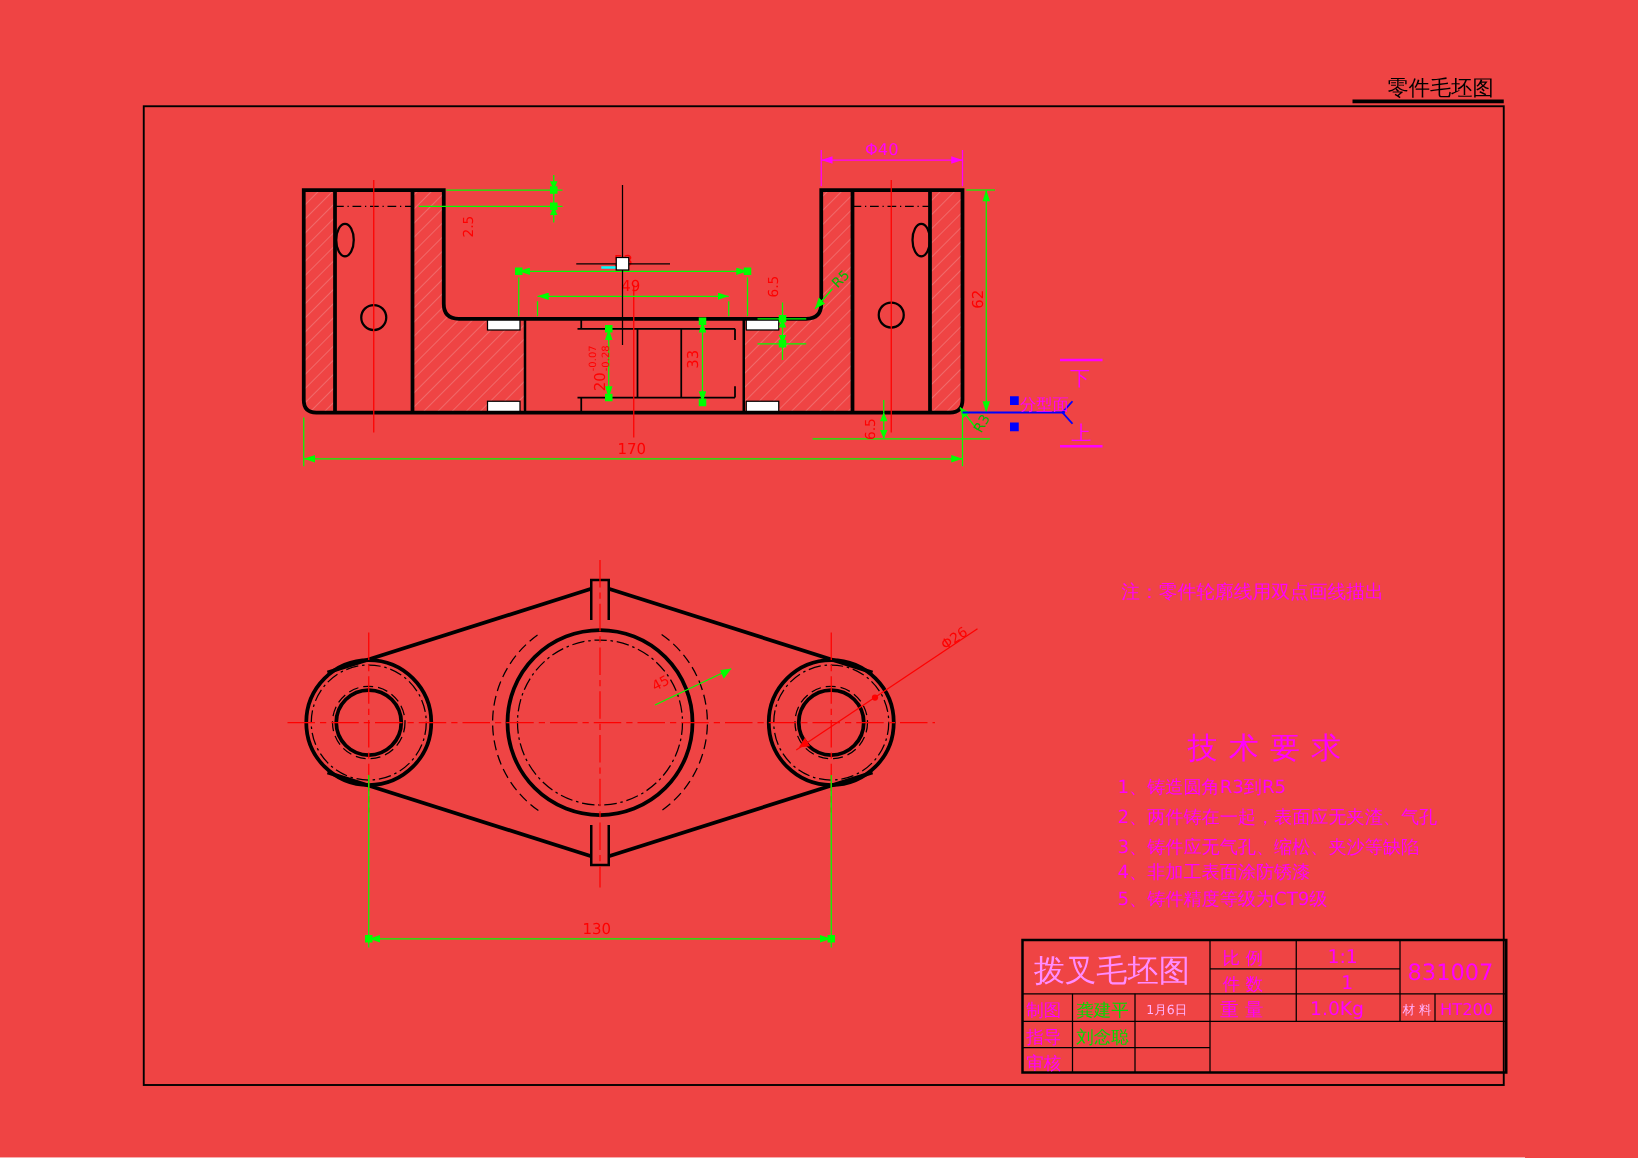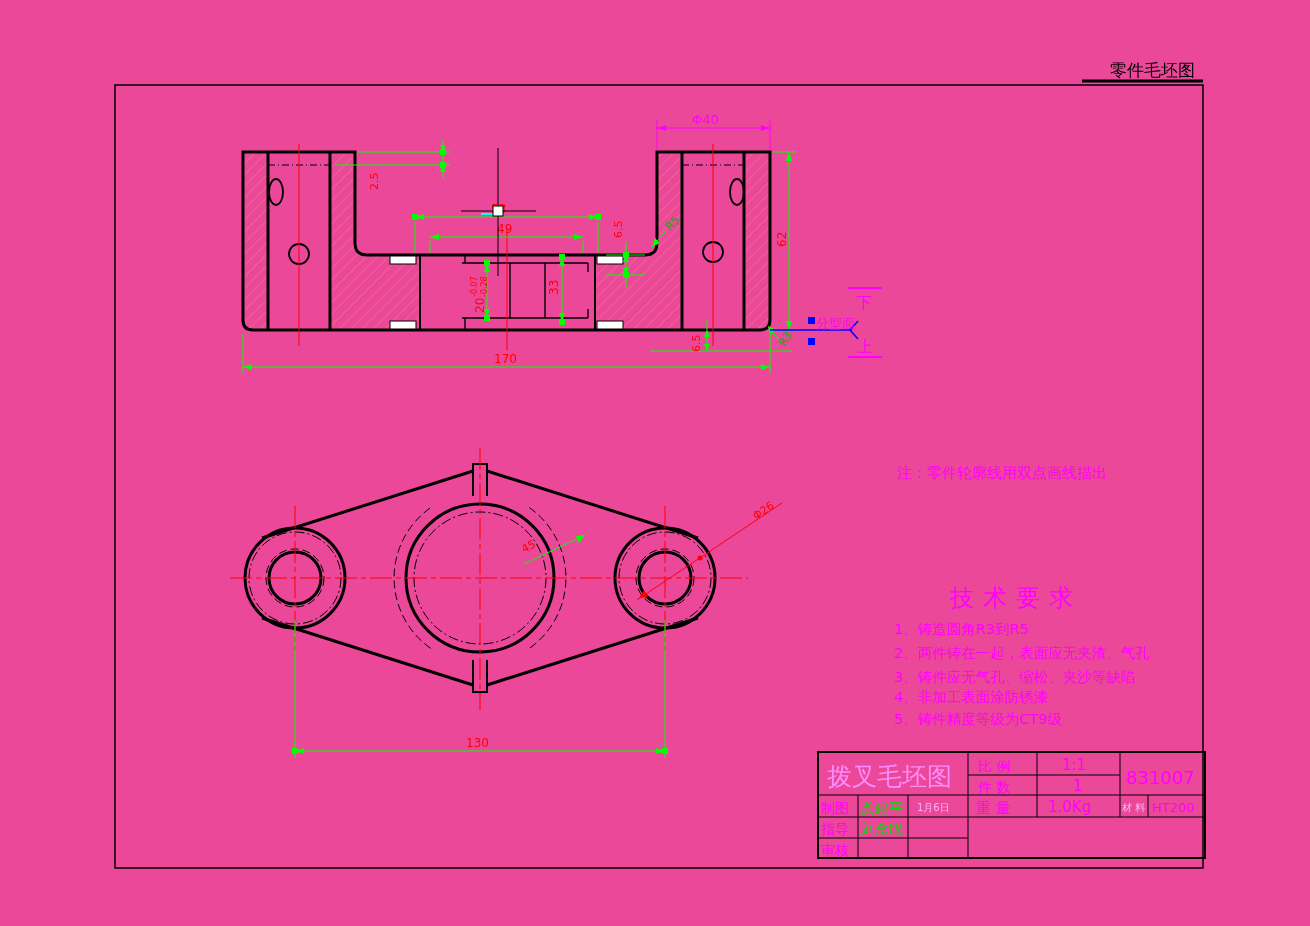--- a/index.html
+++ b/index.html
@@ -1,16 +1,16 @@
 <!DOCTYPE html>
 <html><head>
 <meta charset="utf-8">
 <style>
   html,body{margin:0;padding:0;background:#fff;}
-  #sheet{position:relative;width:1310px;height:926px;background:#ec4899;overflow:hidden;
+  #sheet{position:relative;width:1310px;height:926px;background:#ef4444;overflow:hidden;
          font-family:"DejaVu Sans",sans-serif;}
   svg text{font-family:"DejaVu Sans",sans-serif;}
   .tech-title{letter-spacing:9px;}
 </style>
 </head>
 <body>
 
 <div id="sheet">
 <svg width="1310" height="926" viewBox="0 0 1310 926">
   <defs>

